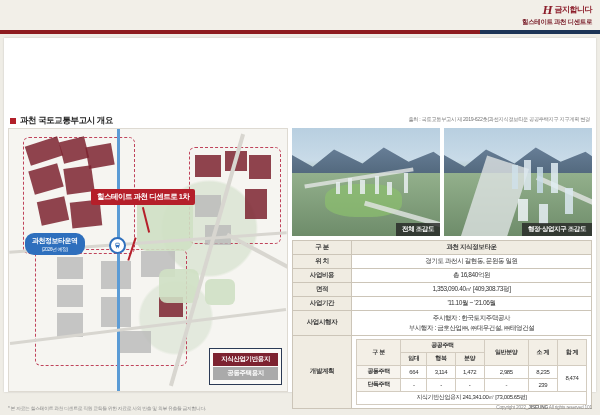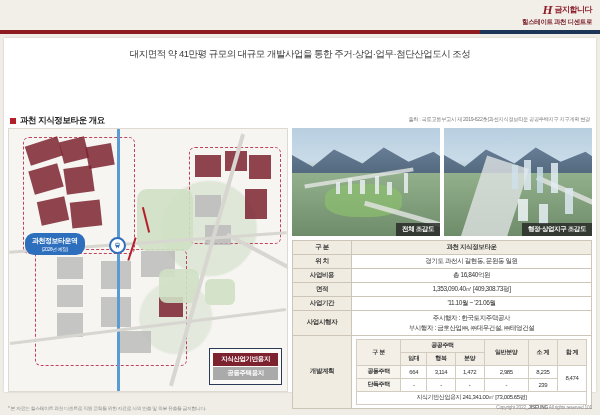--- a/index.html
+++ b/index.html
@@ -107,27 +107,26 @@
       <span class="logo-txt">금지합니다</span>
     </div>
     <div class="logo-sub">힐스테이트 과천 디센트로</div>
   </div>
 </div>
 <div class="hdr-bar"></div>
 <div class="hdr-bar-navy"></div>
 
 <div class="card">
   <div class="title-block">
-    <div class="subtitle">대지면적 약 41만평 규모의 대규모 개발사업을 통한 주거·상업·업무·첨단산업도시 조성</div>
   </div>
 </div>
 
 <div class="sec">
   <span class="sec-bullet"></span>
-  <span class="sec-label">과천 지식정보타운 개요</span>
+  <span class="sec-label">과천 국토교통부고시 개요</span>
 </div>
 <div class="source">출처 : 국토교통부고시 제 2019-622호(과천지식정보타운 공공주택지구 지구계획 변경</div>
 
 <div class="map">
   <div class="map-bg"></div>
 
   <div class="dash-bound" style="left:14px;top:8px;width:110px;height:115px;border-radius:6px;"></div>
   <div class="dash-bound" style="left:180px;top:18px;width:90px;height:95px;border-radius:6px;"></div>
   <div class="dash-bound" style="left:26px;top:120px;width:150px;height:115px;border-radius:6px;"></div>
 
@@ -157,20 +156,21 @@
   <div class="parcel green" style="left:128px;top:60px;width:56px;height:62px;border-radius:10px;"></div>
   <div class="parcel green" style="left:150px;top:140px;width:40px;height:34px;border-radius:8px;"></div>
   <div class="parcel green" style="left:196px;top:150px;width:30px;height:26px;border-radius:6px;"></div>
 
   <div class="river" style="left:108px;top:0;height:262px;"></div>
   <div class="road" style="left:0;top:112px;width:278px;height:3px;transform:rotate(-4deg);"></div>
   <div class="road" style="left:0;top:196px;width:278px;height:3px;transform:rotate(-7deg);"></div>
   <div class="road" style="left:196px;top:0;width:4px;height:262px;transform:rotate(16deg);"></div>
   <div class="road" style="left:214px;top:120px;width:70px;height:4px;transform:rotate(28deg);"></div>
 
+  <div class="callout" style="left:82px;top:60px;">힐스테이트 과천 디센트로 1차</div>
   <div class="callout-line" style="left:136px;top:78px;height:26px;transform:rotate(-14deg);"></div>
 
   <div class="callout-line" style="left:122px;top:108px;height:24px;transform:rotate(18deg);"></div>
 
   <div class="station" style="left:16px;top:104px;">
     <span class="s1">과천정보타운역</span>
     <span class="s2">(2026년 예정)</span>
   </div>
   <div class="station-icon" style="left:100px;top:108px;">
     <svg width="7" height="7" viewBox="0 0 10 10" aria-hidden="true">

